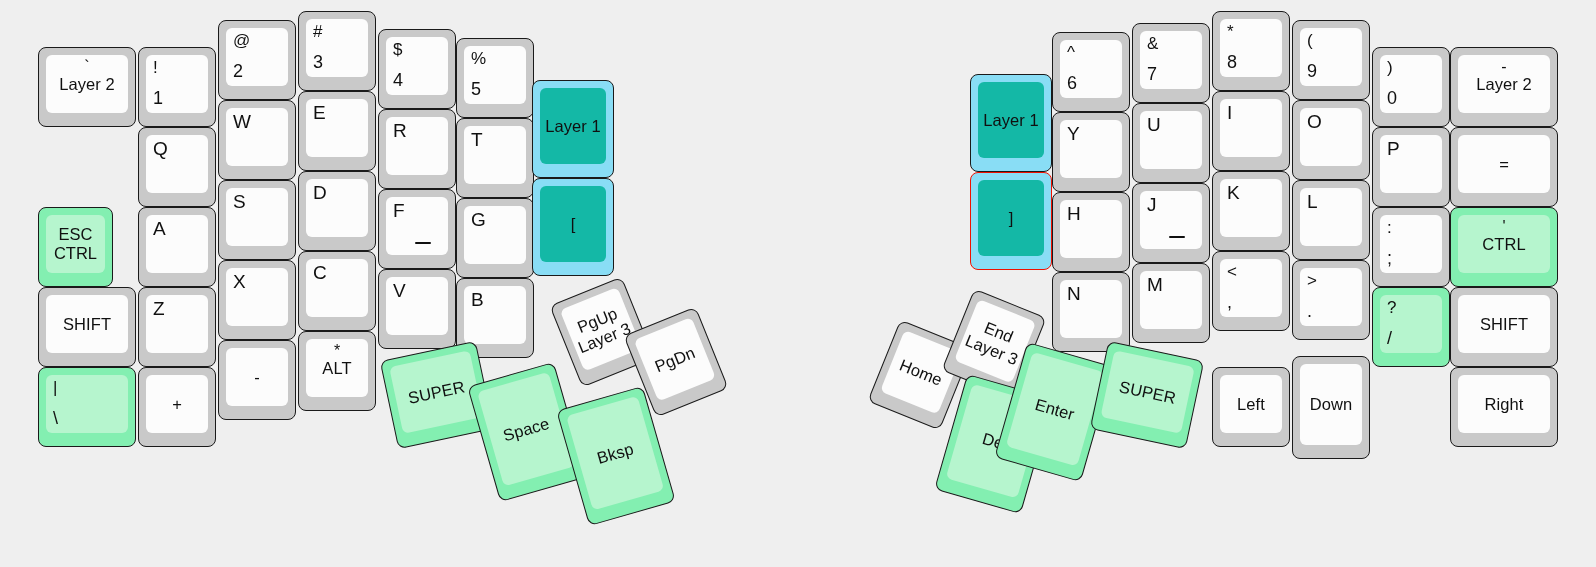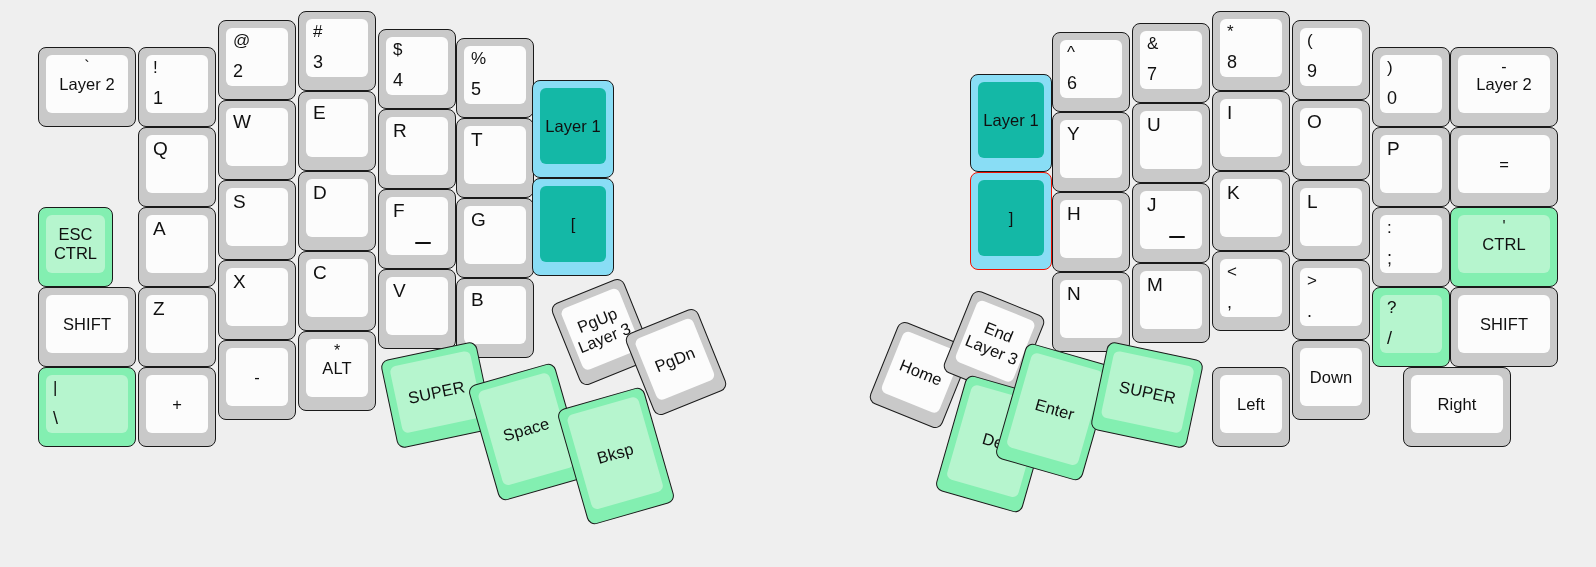--- a/index.html
+++ b/index.html
@@ -351,21 +351,21 @@
       <div class="cap">
         <div class="shift-tl" style="font-size: 19px;">L</div>
       </div>
     </div>
     <div class="key" style="left: 1292px; top: 260px; width: 78px; height: 80px;">
       <div class="cap">
         <div class="shift-tl">&gt;</div>
         <div class="base-bl">.</div>
       </div>
     </div>
-    <div class="key" style="left: 1292px; top: 340px; width: 78px; height: 80px; text-decoration: underline;">
+    <div class="key" style="left: 1292px; top: 356px; width: 78px; height: 103px; text-decoration: underline;">
       <div class="cap">
         <div class="lbl">Down</div>
       </div>
     </div>
     <div class="key" style="left: 1372px; top: 47px; width: 78px; height: 80px;">
       <div class="cap">
         <div class="shift-tl">)</div>
         <div class="base-bl">0</div>
       </div>
     </div>
@@ -401,21 +401,21 @@
       <div class="cap">
         <div class="shift-tc">'</div>
         <div class="lbl">CTRL</div>
       </div>
     </div>
     <div class="key" style="left: 1450px; top: 287px; width: 108px; height: 80px;">
       <div class="cap">
         <div class="lbl">SHIFT</div>
       </div>
     </div>
-    <div class="key" style="left: 1403px; top: 367px; width: 108px; height: 80px;">
+    <div class="key" style="left: 1450px; top: 367px; width: 108px; height: 80px;">
       <div class="cap">
         <div class="lbl">Right</div>
       </div>
     </div>
     <div class="key green rot" style="left: 388px; top: 350px; width: 98px; height: 90px; transform: rotate(-12deg);">
       <div class="cap">
         <div class="lbl">SUPER</div>
       </div>
     </div>
     <div class="key rot" style="left: 563px; top: 288px; width: 78px; height: 88px; transform: rotate(-22deg);">

